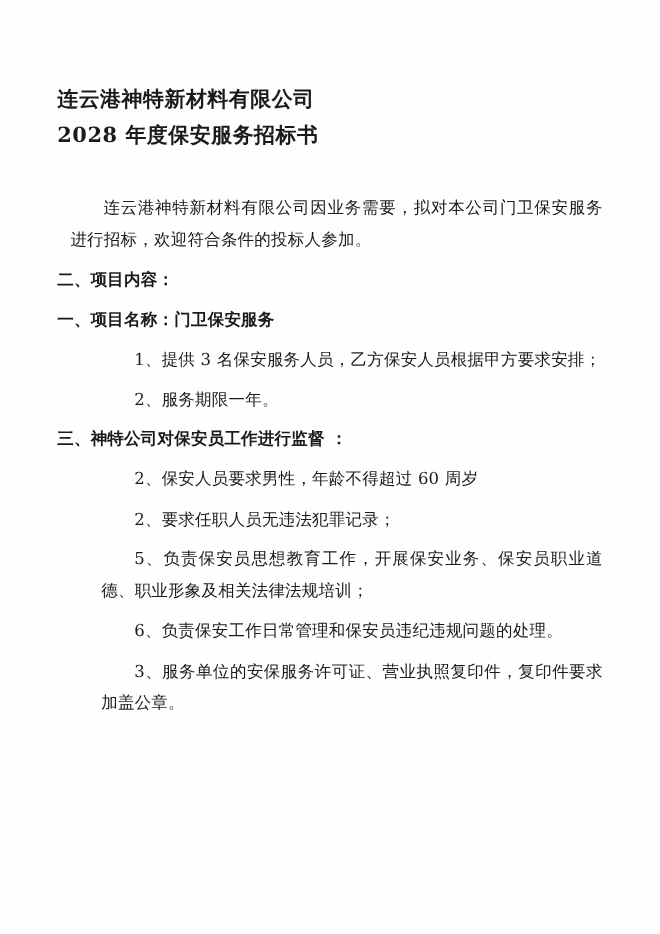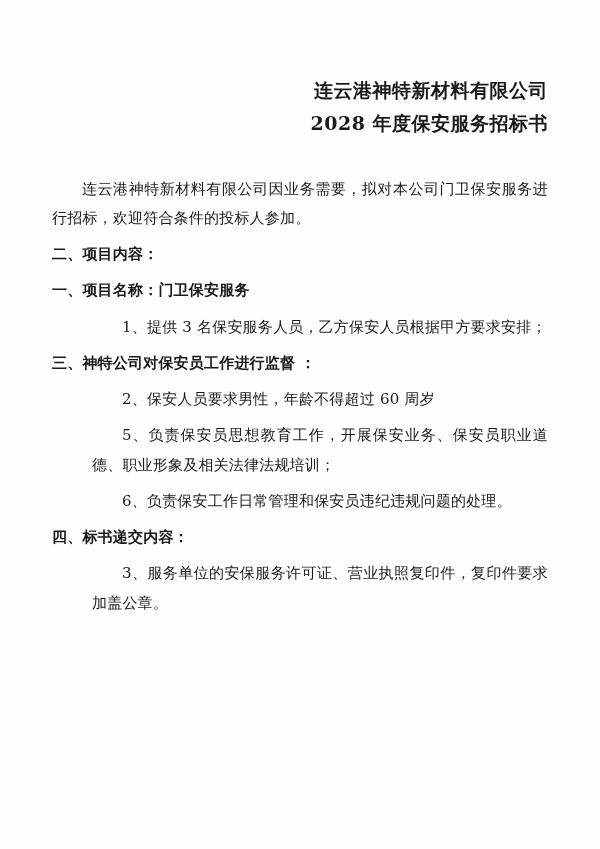--- a/index.html
+++ b/index.html
@@ -16,21 +16,21 @@
     overflow: hidden;
   }
   .page {
     box-sizing: border-box;
     width: 600px;
     height: 849px;
     padding: 60px 52px 40px 52px;
     background: #fefefe;
   }
   .doc-title {
-    text-align: right;
+    text-align: left;
     font-size: 19px;
     font-weight: bold;
     line-height: 1.75;
     letter-spacing: 0.5px;
     margin: 14px 0 0 0;
     font-family: "DejaVu Serif", "Liberation Serif", serif;
   }
   .title-line {
     display: block;
   }
@@ -40,20 +40,21 @@
   p.para {
     font-size: 15px;
     line-height: 1.95;
     margin: 0 0 7px 0;
     text-align: justify;
     text-justify: inter-ideograph;
     letter-spacing: 0.2px;
   }
   p.indent1 {
     text-indent: 30px;
+    margin-left: 12px;
   }
   p.indent2 {
     text-indent: 30px;
     margin-left: 40px;
   }
   p.head {
     font-weight: bold;
     text-indent: 0;
   }
 </style>
@@ -70,30 +71,31 @@
   <div class="body-block">
 
     <p class="para indent1">连云港神特新材料有限公司因业务需要，拟对本公司门卫保安服务进行招标，欢迎符合条件的投标人参加。</p>
 
     <p class="para head">二、项目内容：</p>
 
     <p class="para head">一、项目名称：门卫保安服务</p>
 
     <p class="para indent2">1、提供 3 名保安服务人员，乙方保安人员根据甲方要求安排；</p>
 
+    <p class="para indent2">2、服务期限一年。</p>
 
     <p class="para head">三、神特公司对保安员工作进行监督 ：</p>
 
     <p class="para indent2">2、保安人员要求男性，年龄不得超过 60 周岁</p>
 
+    <p class="para indent2">2、要求任职人员无违法犯罪记录；</p>
 
 
 
     <p class="para indent2">5、负责保安员思想教育工作，开展保安业务、保安员职业道德、职业形象及相关法律法规培训；</p>
 
     <p class="para indent2">6、负责保安工作日常管理和保安员违纪违规问题的处理。</p>
 
-    <p class="para head">四、标书递交内容：</p>
 
     <p class="para indent2">3、服务单位的安保服务许可证、营业执照复印件，复印件要求加盖公章。</p>
 
   </div>
 </div>
 
 </body></html>

